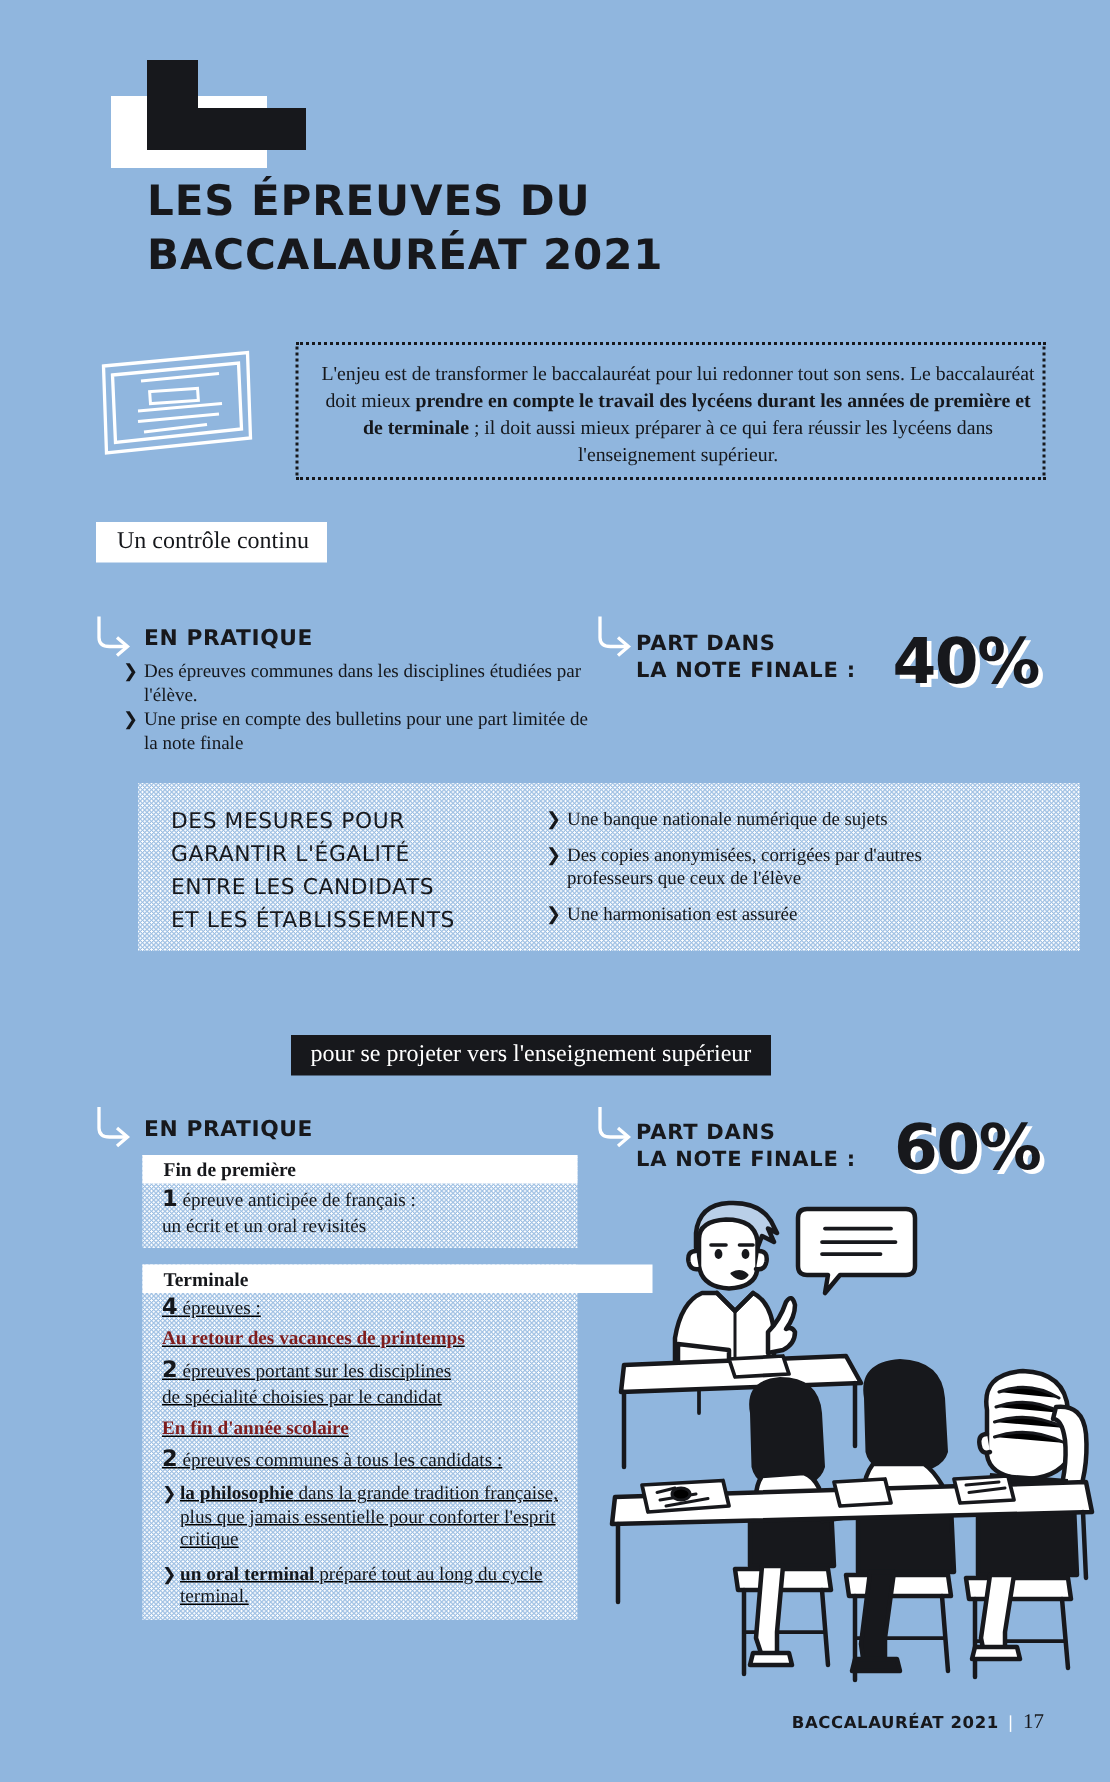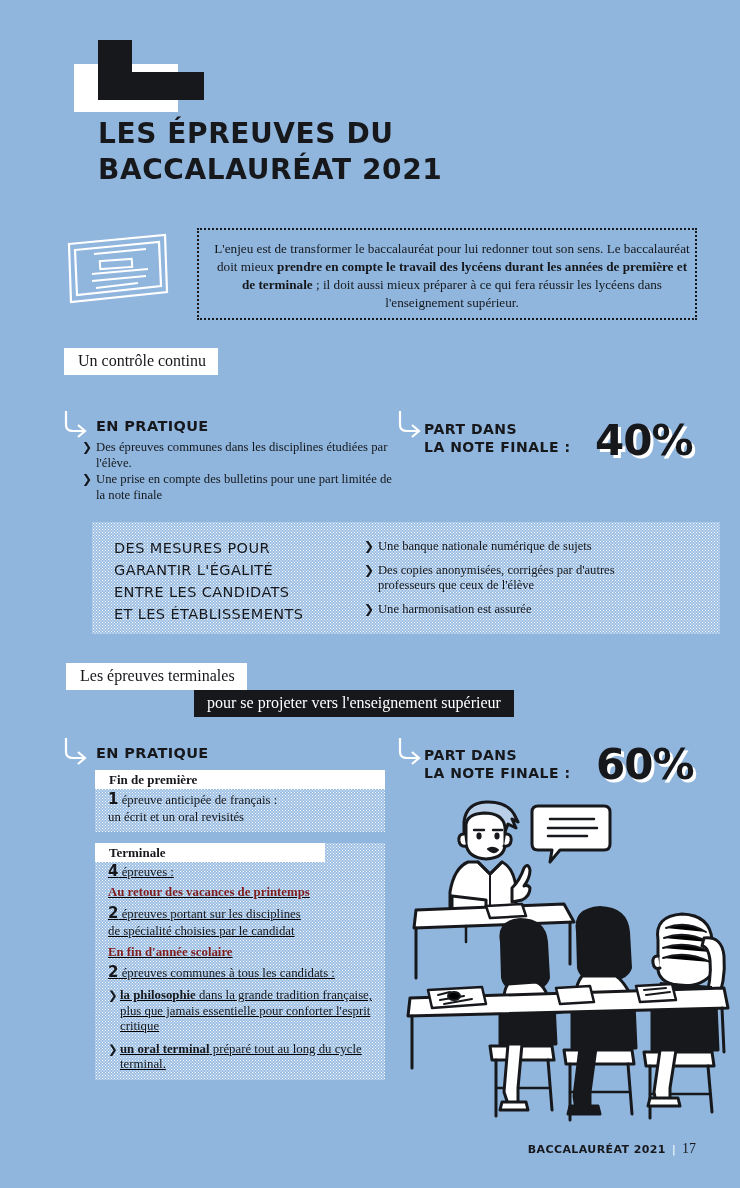--- a/index.html
+++ b/index.html
@@ -292,21 +292,20 @@
     <div class="citem">
       <span class="chev">❯</span>
       <span>Des copies anonymisées, corrigées par d'autres professeurs que ceux de l'élève</span>
     </div>
     <div class="citem">
       <span class="chev">❯</span>
       <span>Une harmonisation est assurée</span>
     </div>
   </div>
 
-  <div class="bar-white" style="left:66px; top:663px;">Les épreuves terminales</div>
   <div class="bar-black" style="left:183px; top:690px;margin-left:11px;">pour se projeter vers l'enseignement supérieur</div>
 
   <svg class="arrow" style="left:62px; top:736px;" viewBox="0 0 26 30">
     <path d="M4 2 L4 16 Q4 22 11 22 L22 22" fill="none" stroke="#ffffff" stroke-width="2.2"></path>
     <path d="M16 16 L23 22 L16 28" fill="none" stroke="#ffffff" stroke-width="2.2"></path>
   </svg>
   <div class="subhead" style="left:96px; top:745px;">EN PRATIQUE</div>
 
   <div class="pctblock">
     <svg class="arrow" style="left:396px; top:736px;" viewBox="0 0 26 30">
@@ -321,21 +320,21 @@
   <div class="halftone" style="left:95px; top:770px; width:290px; height:62px;"></div>
   <div class="box-head" style="left:95px; top:770px; width:290px;">Fin de première</div>
   <div class="box-body" style="left:108px; top:792px; width:270px;">
     <div class="bl">
       <span class="num">1</span><span> épreuve anticipée de français :</span>
     </div>
     <div class="bl">un écrit et un oral revisités</div>
   </div>
 
   <div class="halftone" style="left:95px; top:843px; width:290px; height:237px;"></div>
-  <div class="box-head" style="left:95px; top:843px; width:230px;">Terminale</div>
+  <div class="box-head" style="left:95px; top:843px; width:340px;">Terminale</div>
   <div class="box-body" style="left:108px; top:864px; width:272px;text-decoration:underline;">
 
     <div class="bl">
       <span class="num">4</span><span> épreuves :</span>
     </div>
 
     <div class="whiteline">Au retour des vacances de printemps</div>
 
     <div class="bl">
       <span class="num">2</span><span> épreuves portant sur les disciplines</span>

